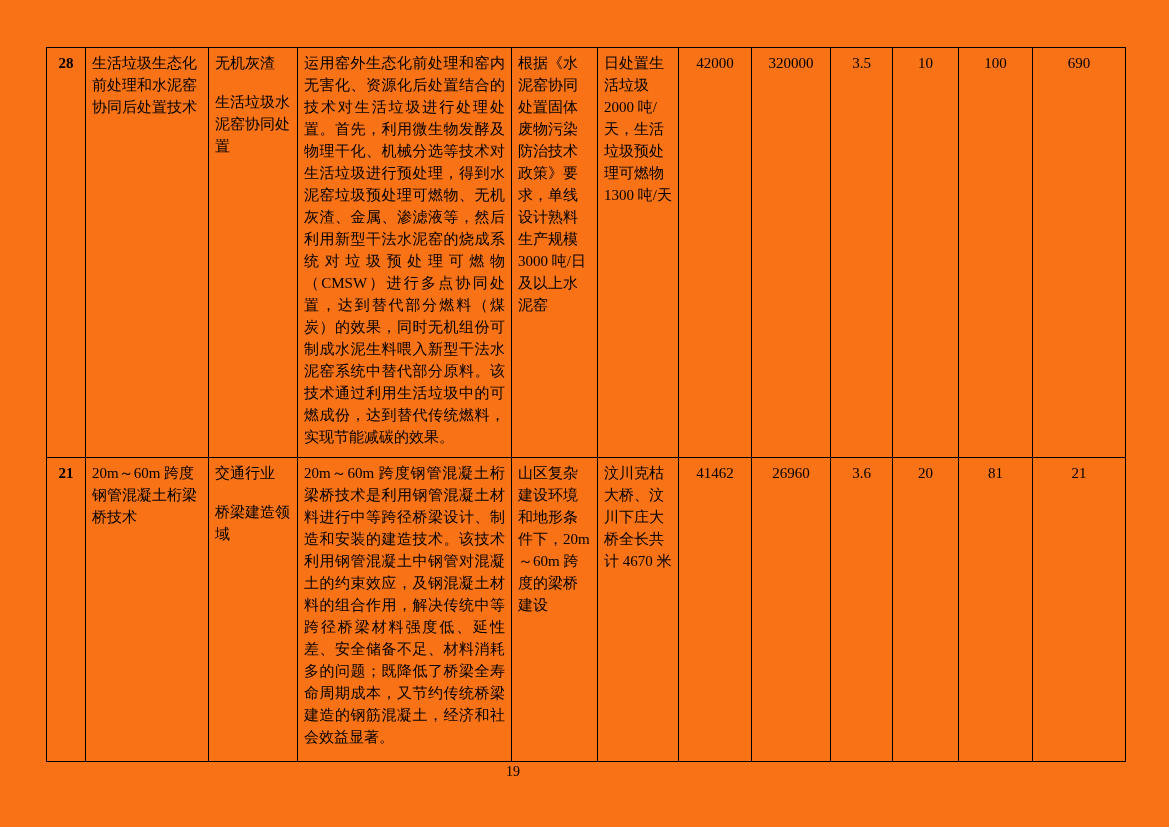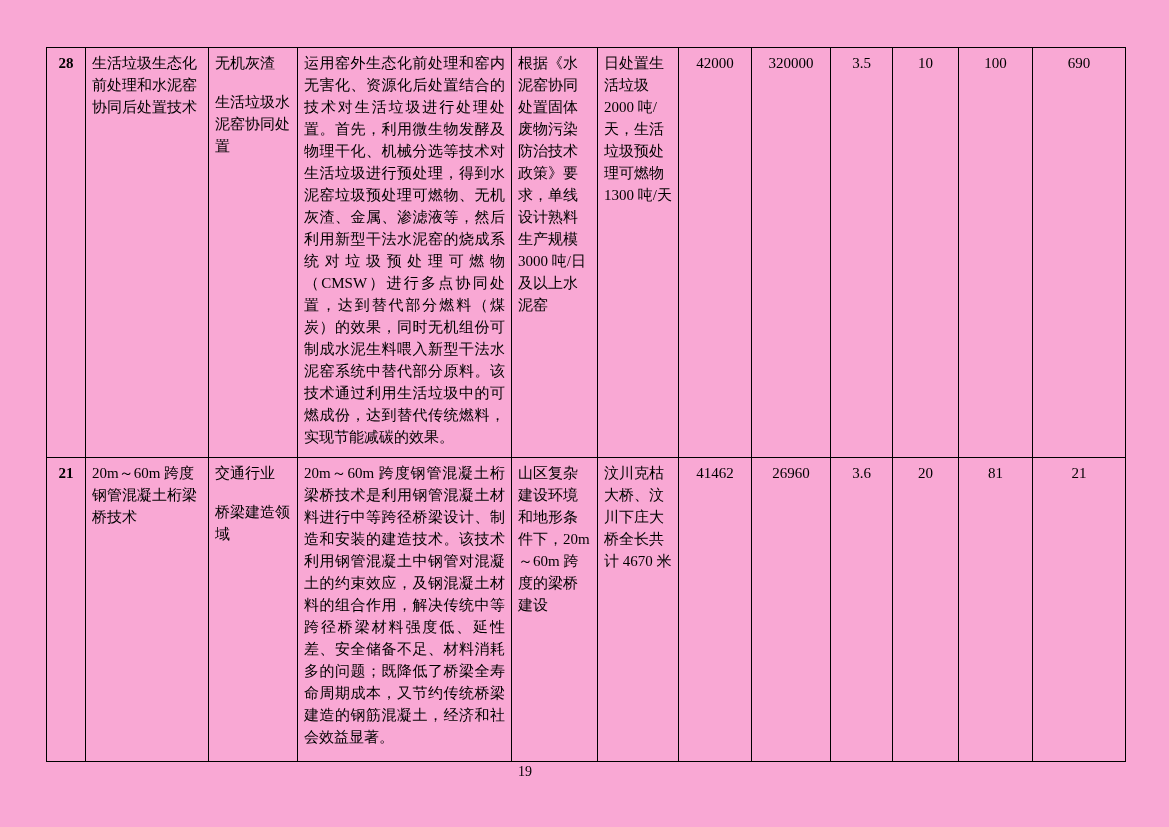--- a/index.html
+++ b/index.html
@@ -6,21 +6,21 @@
     margin: 0;
     padding: 0;
     background: #ffffff;
     color: #000000;
     font-family: "Liberation Serif", "DejaVu Serif", serif;
   }
   .page {
     position: relative;
     width: 1169px;
     height: 827px;
-    background: #f9a8d4;
+    background: #f97316;
     overflow: hidden;
   }
   table.doc-table {
     position: absolute;
     left: 46px;
     top: 47px;
     border-collapse: collapse;
     table-layout: fixed;
     width: 1079px;
   }
@@ -44,21 +44,21 @@
   td.c-cond { padding: 4px 4px; margin-left: 46px; }
   td.c-val {
     text-align: center;
     vertical-align: top;
     padding-top: 5px;
   }
   .para { margin: 0; }
   .para + .para { margin-top: 17px; }
   .page-num {
     position: absolute;
-    left: 12px;
+    left: 0;
     top: 763px;
     width: 1026px;
     text-align: center;
     font-size: 14px;
     line-height: 18px;
   }
 </style>
 </head>
 <body>
 

